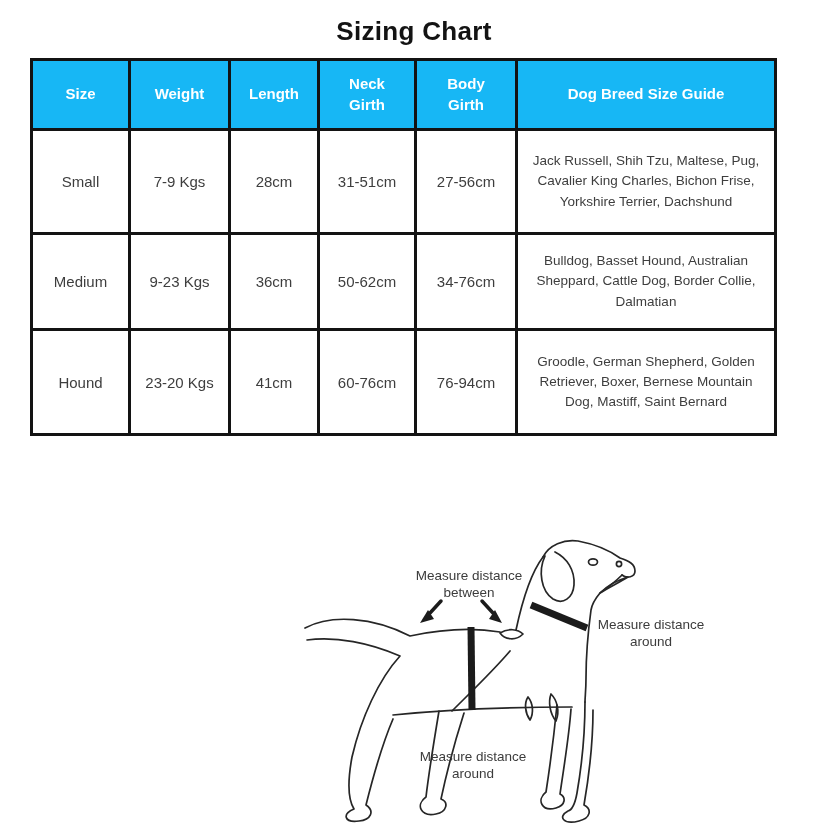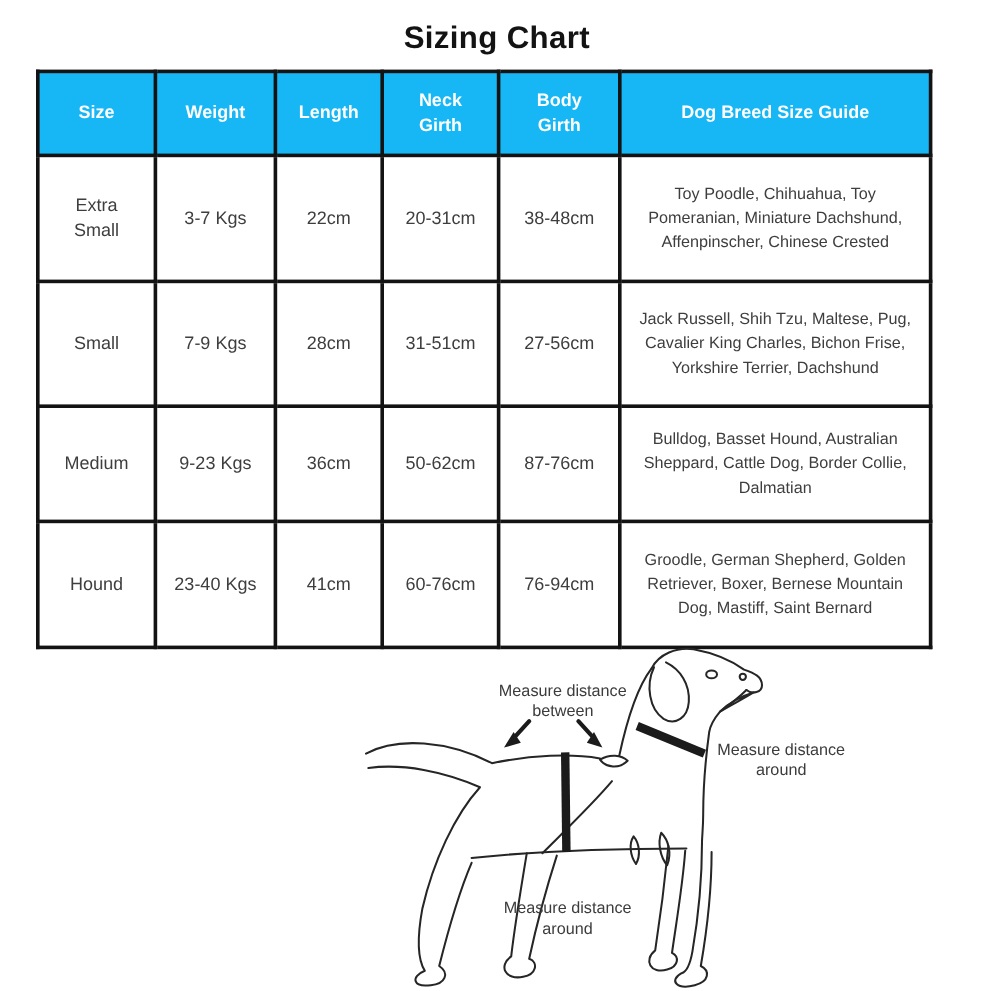--- a/index.html
+++ b/index.html
@@ -121,47 +121,39 @@
       <tr>
         <th>Size</th>
         <th>Weight</th>
         <th>Length</th>
         <th>Neck Girth</th>
         <th>Body Girth</th>
         <th>Dog Breed Size Guide</th>
       </tr>
     </thead>
     <tbody>
-      <tr class="row-h1">
-        <td class="cell-size">Extra Small</td>
-        <td>3-7 Kgs</td>
-        <td>22cm</td>
-        <td>20-31cm</td>
-        <td>38-48cm</td>
-        <td class="cell-breeds">Toy Poodle, Chihuahua, Toy Pomeranian, Miniature Dachshund, Affenpinscher, Chinese Crested</td>
-      </tr>
       <tr class="row-h2">
         <td class="cell-size">Small</td>
         <td>7-9 Kgs</td>
         <td>28cm</td>
         <td>31-51cm</td>
         <td>27-56cm</td>
         <td class="cell-breeds">Jack Russell, Shih Tzu, Maltese, Pug, Cavalier King Charles, Bichon Frise, Yorkshire Terrier, Dachshund</td>
       </tr>
       <tr class="row-h3">
         <td class="cell-size">Medium</td>
         <td>9-23 Kgs</td>
         <td>36cm</td>
         <td>50-62cm</td>
-        <td>87-76cm</td>
+        <td>34-76cm</td>
         <td class="cell-breeds">Bulldog, Basset Hound, Australian Sheppard, Cattle Dog, Border Collie, Dalmatian</td>
       </tr>
       <tr class="row-h4">
         <td class="cell-size">Hound</td>
-        <td>23-40 Kgs</td>
+        <td>23-20 Kgs</td>
         <td>41cm</td>
         <td>60-76cm</td>
         <td>76-94cm</td>
         <td class="cell-breeds">Groodle, German Shepherd, Golden Retriever, Boxer, Bernese Mountain Dog, Mastiff, Saint Bernard</td>
       </tr>
     </tbody>
   </table>
 
   <div class="diagram-wrap">
     <svg width="828" height="288" viewBox="0 538 828 288">

